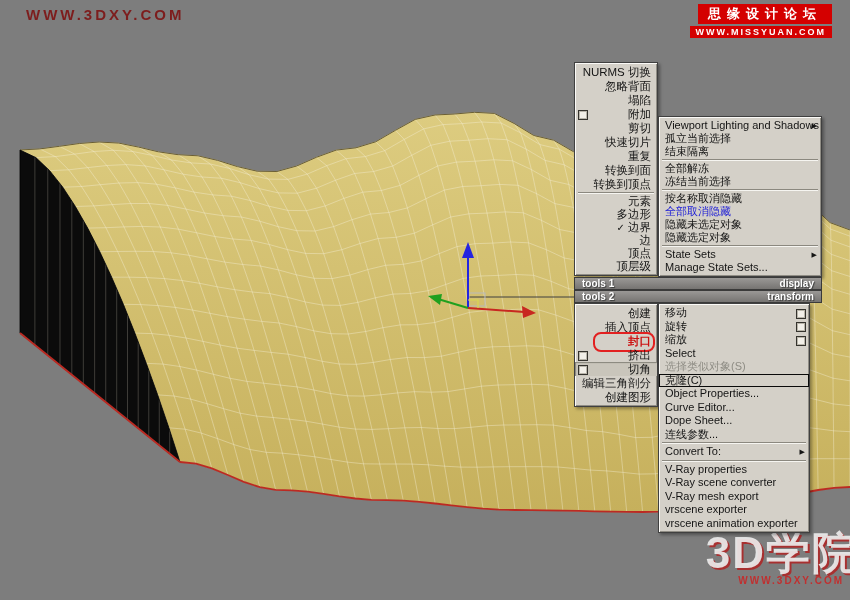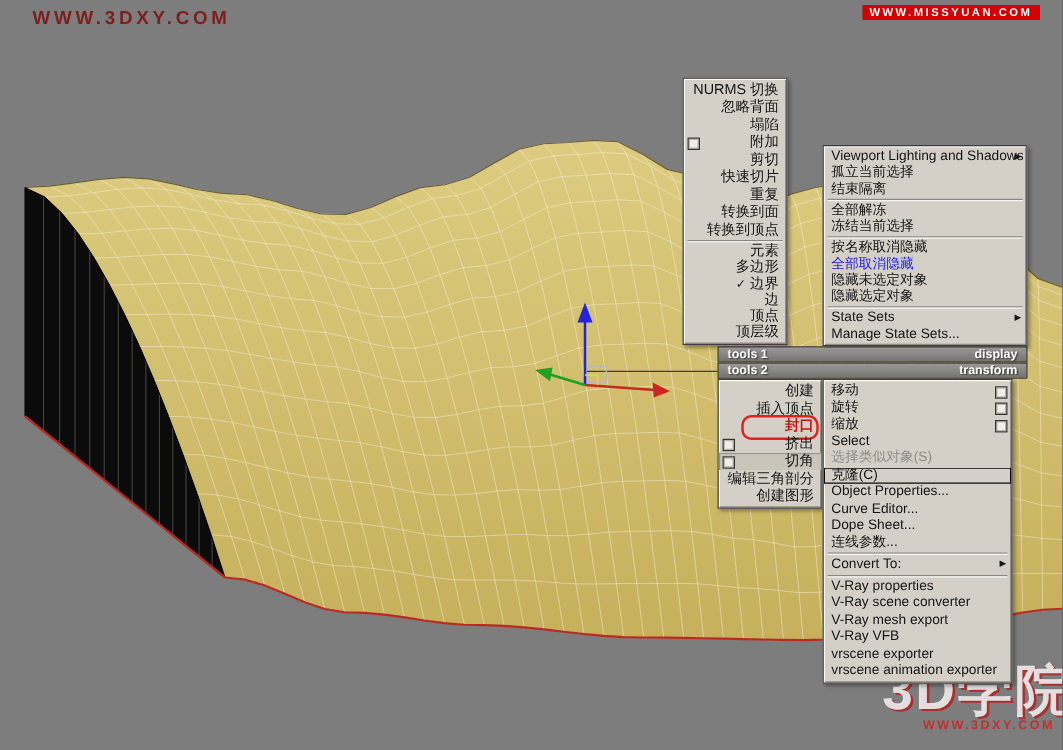--- a/index.html
+++ b/index.html
@@ -17,21 +17,21 @@
   #wm-tr .chip2{font-size:9px;padding:1px 6px;letter-spacing:2px;}
   #wm-br{position:absolute;right:-8px;bottom:14px;z-index:2;text-align:right;}
   #wm-br .big{font-size:44px;font-weight:bold;color:rgba(235,235,235,.92);
               text-shadow:2px 2px 0 #a83030;letter-spacing:2px;line-height:44px;}
   #wm-br .sub{font-size:10px;color:#c03030;font-weight:bold;letter-spacing:2px;margin-right:14px;}
 
   
   .menu{position:absolute;background:#d4d0c8;padding:2px 0;border:1px solid #404040;
         box-sizing:border-box;color:#141414;z-index:5;
         box-shadow:inset 1px 1px 0 #fbfaf7,inset -1px -1px 0 #908d85,2px 2px 3px rgba(0,0,0,.35);}
-  #menu-tools1{left:546px;top:62px;width:84px;}
+  #menu-tools1{left:574px;top:62px;width:84px;}
   #menu-display{left:658px;top:116px;width:164px;}
   #menu-tools2{left:574px;top:303px;width:84px;}
   #menu-transform{left:658px;top:303px;width:152px;}
 
   .mi{position:relative;height:14px;line-height:14px;white-space:nowrap;font-size:11.5px;}
   .quadL .mi{text-align:right;padding:0 6px;}
   .quadR .mi{text-align:left;padding:0 16px 0 6px;font-size:11px;height:13px;line-height:13px;}
   #menu-transform .mi{height:13.5px;line-height:13.5px;}
   .mi.sm{height:13px;line-height:13px;}
   .sep{margin:1px 3px;height:0;border-top:1px solid #8b887f;border-bottom:1px solid #f6f5f1;}
@@ -153,20 +153,21 @@
         <polygon points="428,296 442,294 440,305" fill="#1fa01f"></polygon>
         <line x1="468" y1="308" x2="524" y2="312" stroke="#c82820" stroke-width="2"></line>
         <polygon points="536,313 522,306 523,318" fill="#c82820"></polygon>
         <polyline points="468,300 478,300 478,308" fill="none" stroke="#d8d850" stroke-width="1.2"></polyline>
       </g>
     </svg>
 
   <div id="wm-tl">WWW.3DXY.COM</div>
 
   <div id="wm-tr">
+    <div class="chip chip1">思缘设计论坛</div>
     <div class="chip chip2">WWW.MISSYUAN.COM</div>
   </div>
 
   <div id="wm-br">
     <div class="big">3D学院</div>
     <div class="sub">WWW.3DXY.COM</div>
   </div>
 
   <div class="menu quadL" id="menu-tools1">
       <div class="mi"><span class="lab">NURMS 切换</span></div>
@@ -231,17 +232,16 @@
       <div class="mi"><span class="lab">Object Properties...</span></div>
       <div class="mi"><span class="lab">Curve Editor...</span></div>
       <div class="mi"><span class="lab">Dope Sheet...</span></div>
       <div class="mi"><span class="lab">连线参数...</span></div>
       <div class="sep"></div>
       <div class="mi"><span class="lab">Convert To:</span><span class="arr">▶</span></div>
       <div class="sep"></div>
       <div class="mi"><span class="lab">V-Ray properties</span></div>
       <div class="mi"><span class="lab">V-Ray scene converter</span></div>
       <div class="mi"><span class="lab">V-Ray mesh export</span></div>
-      <div class="mi"><span class="lab">V-Ray VFB</span></div>
       <div class="mi"><span class="lab">vrscene exporter</span></div>
       <div class="mi"><span class="lab">vrscene animation exporter</span></div>
     </div>
 </div>
 
 </body></html>

